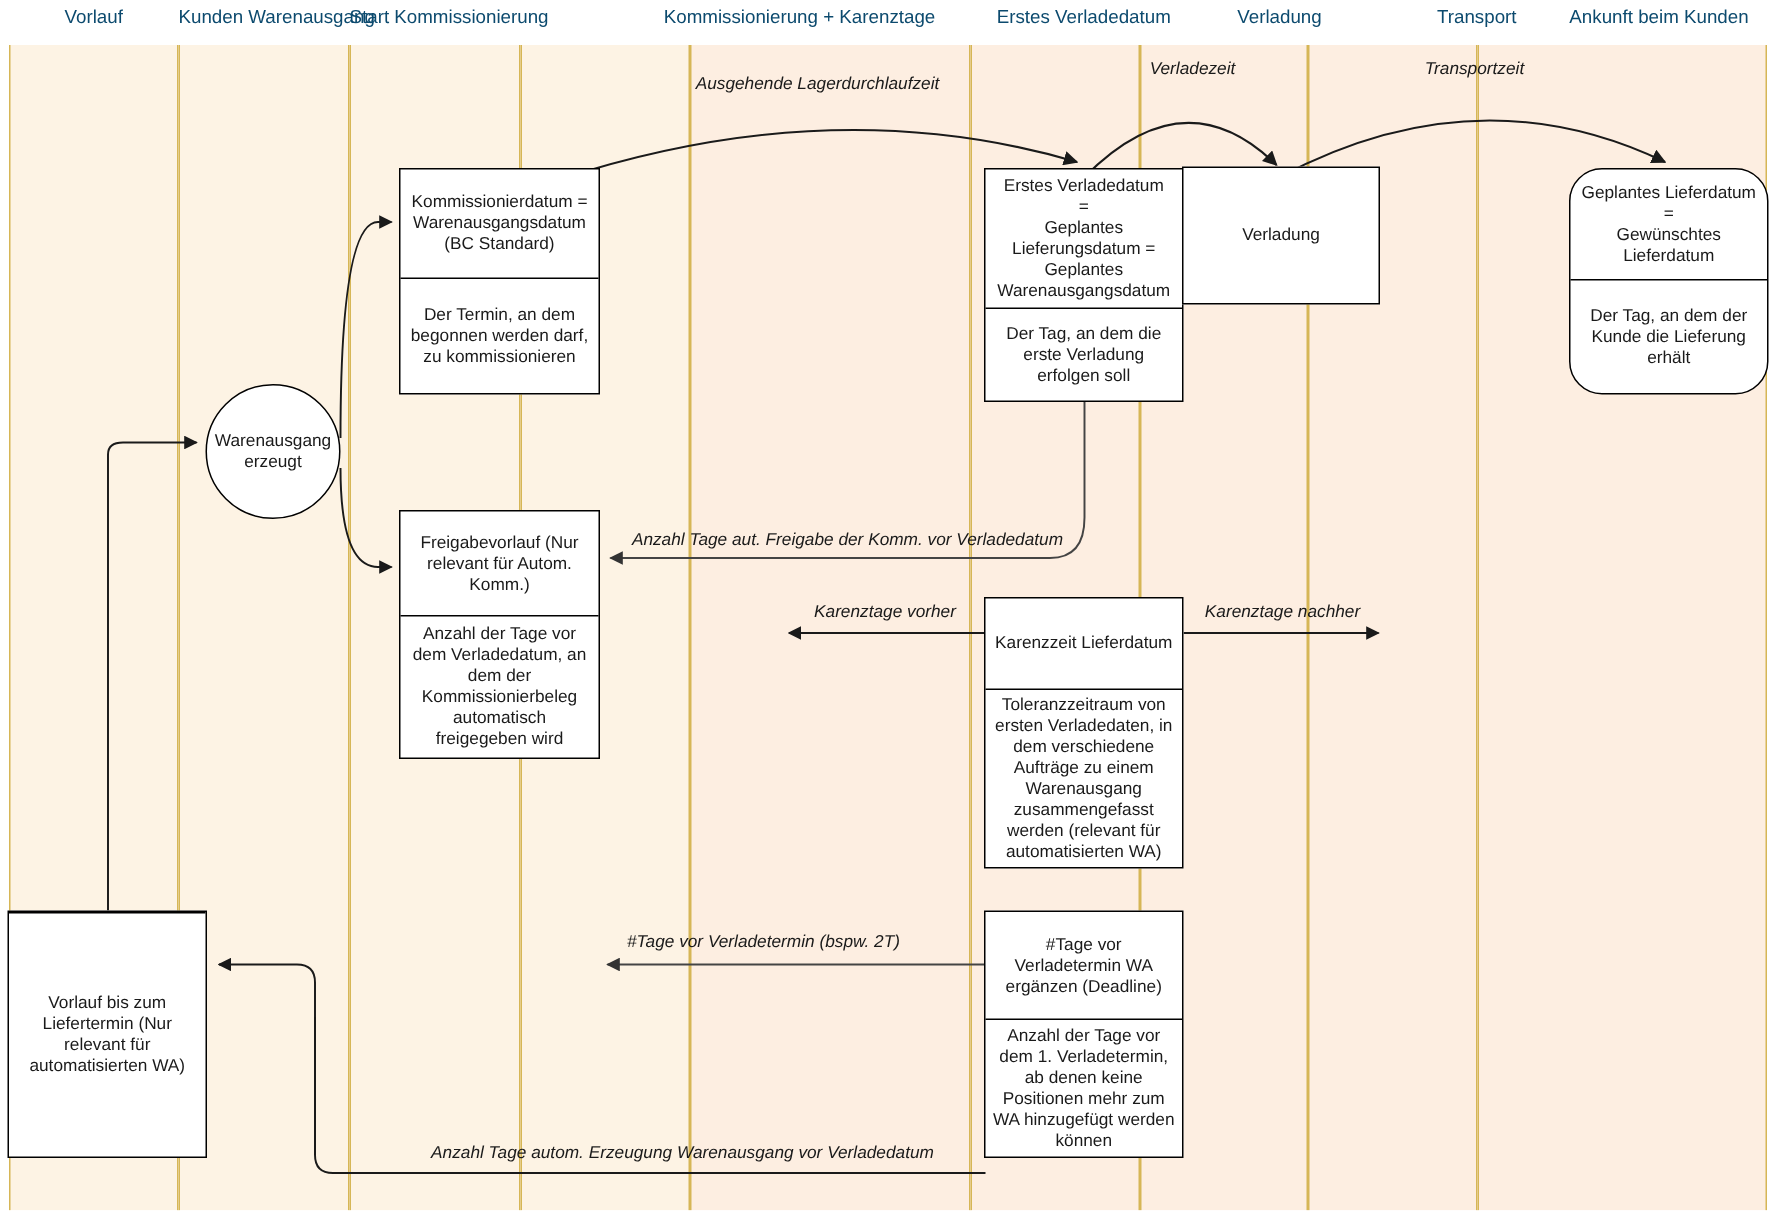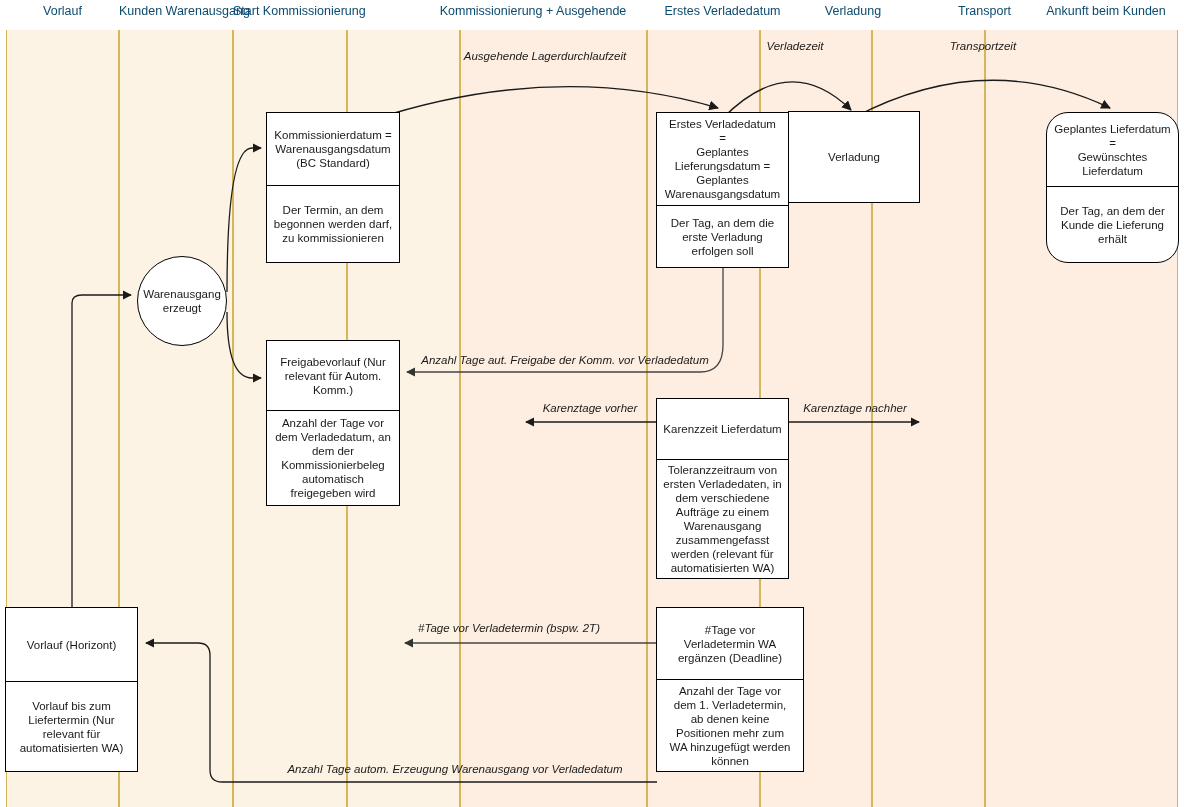--- a/index.html
+++ b/index.html
@@ -107,21 +107,21 @@
   <div class="lane tone-a" style="left:347px; width:113px;"></div>
   <div class="lane tone-b" style="left:460px; width:187px;"></div>
   <div class="lane tone-b" style="left:647px; width:113px;"></div>
   <div class="lane tone-b" style="left:760px; width:112px;"></div>
   <div class="lane tone-b" style="left:872px; width:113px;"></div>
   <div class="lane tone-b" style="left:985px; width:193px;"></div>
 
   <div class="lane-header" style="left:6px;   width:113px;">Vorlauf</div>
   <div class="lane-header" style="left:119px; width:114px;">Kunden Warenausgang</div>
   <div class="lane-header" style="left:233px; width:130px;">Start Kommissionierung</div>
-  <div class="lane-header" style="left:433px; width:200px;">Kommissionierung + Ausgehende</div>
+  <div class="lane-header" style="left:433px; width:200px;">Kommissionierung + Karenztage</div>
   <div class="lane-header" style="left:640px; width:165px;">Erstes Verladedatum</div>
   <div class="lane-header" style="left:797px; width:112px;">Verladung</div>
   <div class="lane-header" style="left:928px; width:113px;">Transport</div>
   <div class="lane-header" style="left:1028px;width:156px;">Ankunft beim Kunden</div>
 
   <svg class="edges" viewBox="0 0 1184 807">
     <defs>
       <marker id="arrow" viewBox="0 0 10 10" refX="9" refY="5" markerWidth="7" markerHeight="7" orient="auto-start-reverse">
         <path d="M 0 0 L 10 5 L 0 10 z" fill="#333333"></path>
       </marker>
@@ -186,23 +186,22 @@
   <div class="node" style="left:1046px; top:112px; width:133px; height:151px;border-radius:22px;">
     <div class="title" style="height:73px;">Geplantes Lieferdatum<br>=<br>Gewünschtes<br>Lieferdatum</div>
     <div class="desc">Der Tag, an dem der<br>Kunde die Lieferung<br>erhält</div>
   </div>
 
   <div class="node" style="left:656px; top:398px; width:133px; height:181px;">
     <div class="title" style="height:60px;">Karenzzeit Lieferdatum</div>
     <div class="desc">Toleranzzeitraum von<br>ersten Verladedaten, in<br>dem verschiedene<br>Aufträge zu einem<br>Warenausgang<br>zusammengefasst<br>werden (relevant für<br>automatisierten WA)</div>
   </div>
 
-  <div class="node" style="left:656px; top:607px; width:148px; height:165px;">
+  <div class="node" style="left:656px; top:607px; width:133px; height:165px;">
     <div class="title" style="height:71px;">#Tage vor<br>Verladetermin WA<br>ergänzen (Deadline)</div>
     <div class="desc">Anzahl der Tage vor<br>dem 1. Verladetermin,<br>ab denen keine<br>Positionen mehr zum<br>WA hinzugefügt werden<br>können</div>
   </div>
 
   <div class="node" style="left:5px; top:607px; width:133px; height:165px;">
-    <div class="title" style="height:73px;">Vorlauf (Horizont)</div>
     <div class="desc">Vorlauf bis zum<br>Liefertermin (Nur<br>relevant für<br>automatisierten WA)</div>
   </div>
 
 </div>
 
 </body></html>

